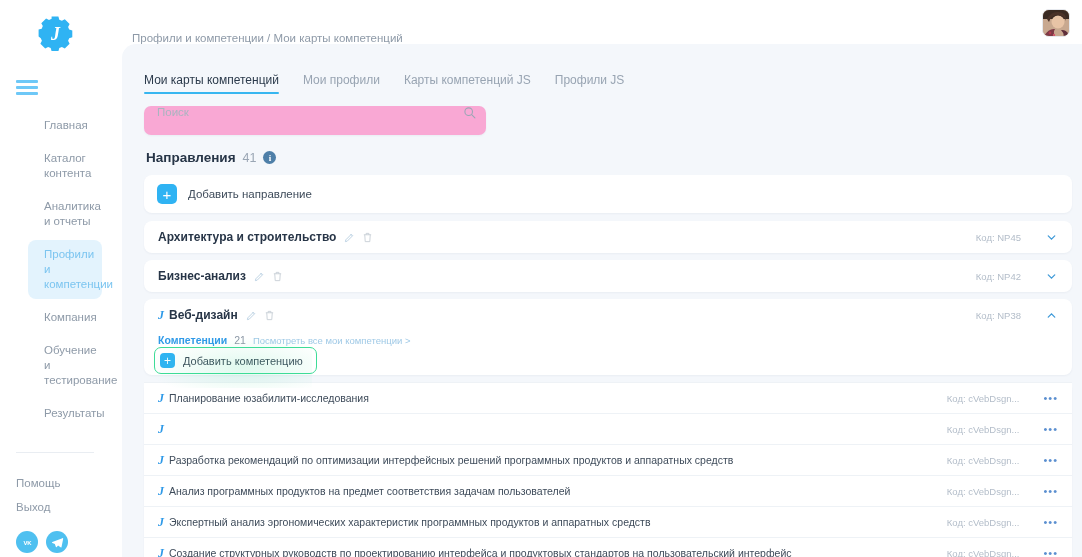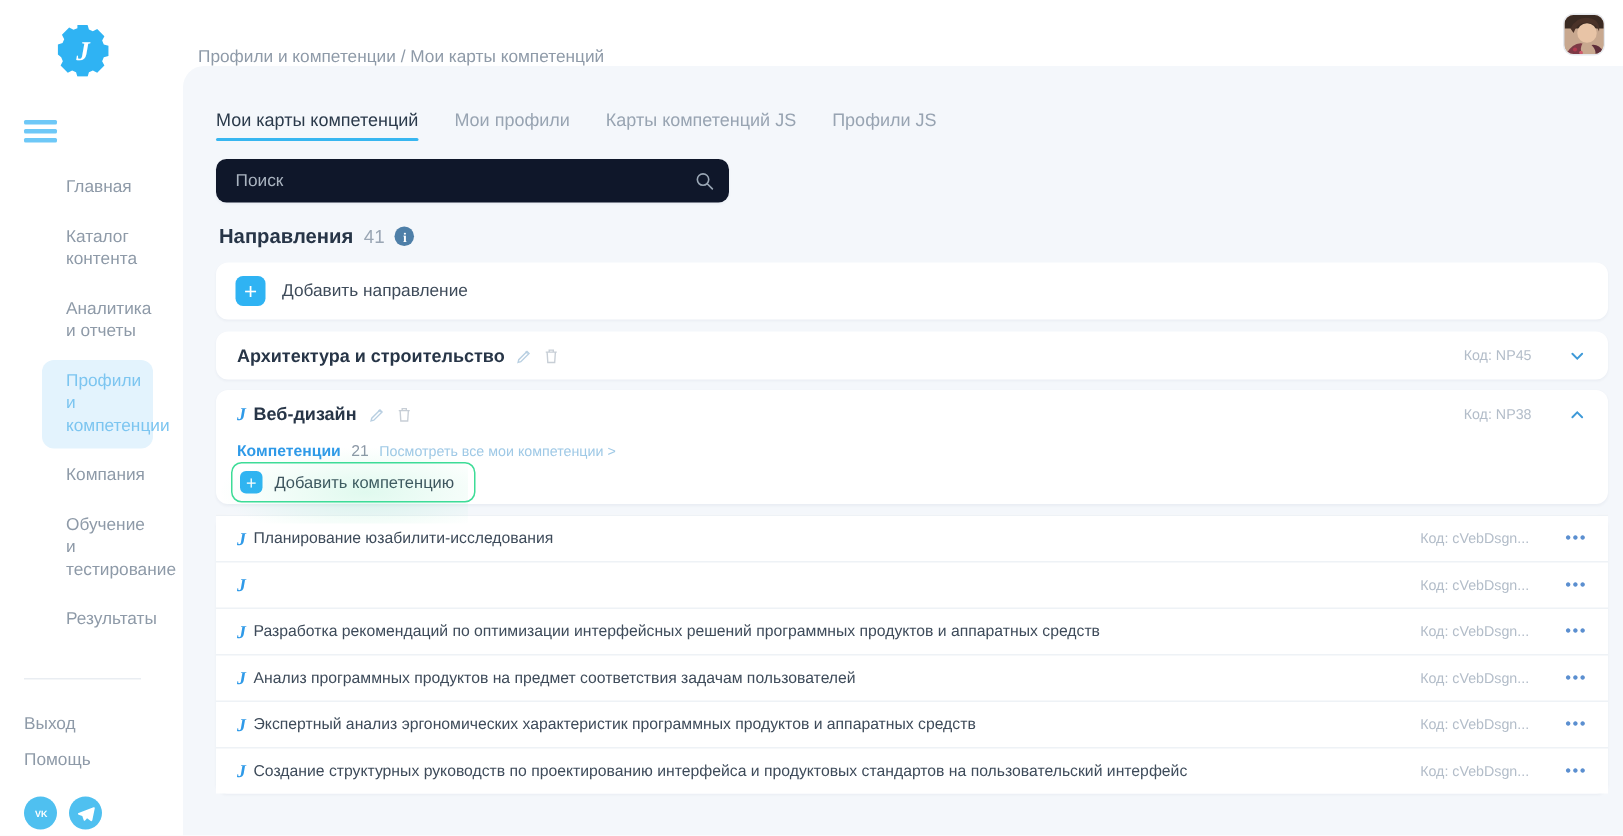--- a/index.html
+++ b/index.html
@@ -170,24 +170,24 @@
     background: #37b6f0;
     border-radius: 2px;
   }
 
   .content { padding: 12px 10px 0 22px; }
 
   
   .search-box {
     width: 342px;
     height: 29px;
-    background: #0f172a;
+    background: #f9a8d4;
     border-radius: 7px;
     display: flex;
-    align-items: center;
+    align-items: flex-start;
     padding: 0 10px 0 13px;
     box-shadow: 0 1px 2px rgba(40,60,90,0.05);
   }
   .search-input {
     flex: 1;
     border: 0;
     outline: 0;
     font-size: 11.5px;
     color: #5b6874;
     background: transparent;
@@ -388,22 +388,22 @@
       <div class="nav-item active">Профили
 и компетенции</div>
       <div class="nav-item">Компания</div>
       <div class="nav-item">Обучение
 и тестирование</div>
       <div class="nav-item">Результаты</div>
     </nav>
 
     <div class="nav-sep"></div>
 
+    <div class="nav-foot-item">Помощь</div>
     <div class="nav-foot-item">Выход</div>
-    <div class="nav-foot-item">Помощь</div>
 
     <div class="socials">
       <div class="soc">
         <svg width="13" height="13" viewBox="0 0 24 24">
           <text x="12" y="16" text-anchor="middle" font-family="Liberation Sans, sans-serif" font-size="11" font-weight="bold" fill="#ffffff">VK</text>
         </svg>
       </div>
       <div class="soc">
         <svg width="13" height="13" viewBox="0 0 24 24">
           <path fill="#ffffff" d="M21 4L2.5 11.2c-.9.35-.87 1.64.04 1.95l4.6 1.55 1.75 5.2c.25.74 1.2.93 1.71.34l2.4-2.77 4.6 3.4c.7.52 1.7.13 1.87-.72L22.5 5.3c.2-.95-.72-1.7-1.5-1.3z"></path>
@@ -482,20 +482,43 @@
           </span>
           <span class="spacer"></span>
           <span class="code-text">Код: NP45</span>
           <span class="chev">
             <svg width="13" height="13" viewBox="0 0 24 24" fill="none" stroke="#3f9ad8" stroke-width="2.4" stroke-linecap="round">
                 <path d="M6 9l6 6 6-6"></path>
               </svg>
           </span>
         </div>
 
+        <div class="dir-row">
+          <span class="dir-name">Бизнес-анализ</span>
+          <span class="row-icons">
+            <span class="icon-btn">
+              <svg width="11" height="11" viewBox="0 0 24 24" fill="none" stroke="#7fa8c9" stroke-width="2">
+                <path d="M3 21l4-1 12-12-3-3L4 17z"></path>
+                  <path d="M14 5l3 3"></path>
+              </svg>
+            </span>
+            <span class="icon-btn">
+              <svg width="11" height="11" viewBox="0 0 24 24" fill="none" stroke="#9aa7b5" stroke-width="2">
+                <path d="M4 6h16M9 6V3h6v3M6 6l1 15h10l1-15"></path>
+              </svg>
+            </span>
+          </span>
+          <span class="spacer"></span>
+          <span class="code-text">Код: NP42</span>
+          <span class="chev">
+            <svg width="13" height="13" viewBox="0 0 24 24" fill="none" stroke="#3f9ad8" stroke-width="2.4" stroke-linecap="round">
+                <path d="M6 9l6 6 6-6"></path>
+              </svg>
+          </span>
+        </div>
 
         <div class="group-card">
           <div class="group-head">
             <span class="j-mark">J</span>
             <span class="dir-name">Веб-дизайн</span>
             <span class="row-icons">
               <span class="icon-btn">
                 <svg width="11" height="11" viewBox="0 0 24 24" fill="none" stroke="#7fa8c9" stroke-width="2">
                   <path d="M3 21l4-1 12-12-3-3L4 17z"></path>
                     <path d="M14 5l3 3"></path>

